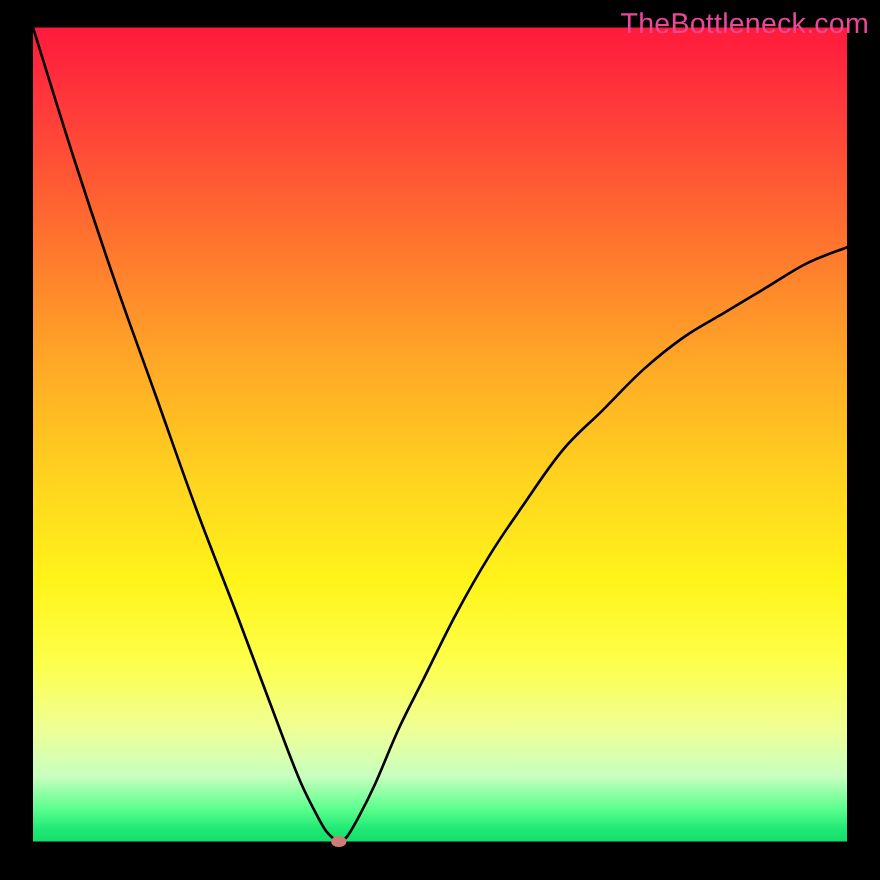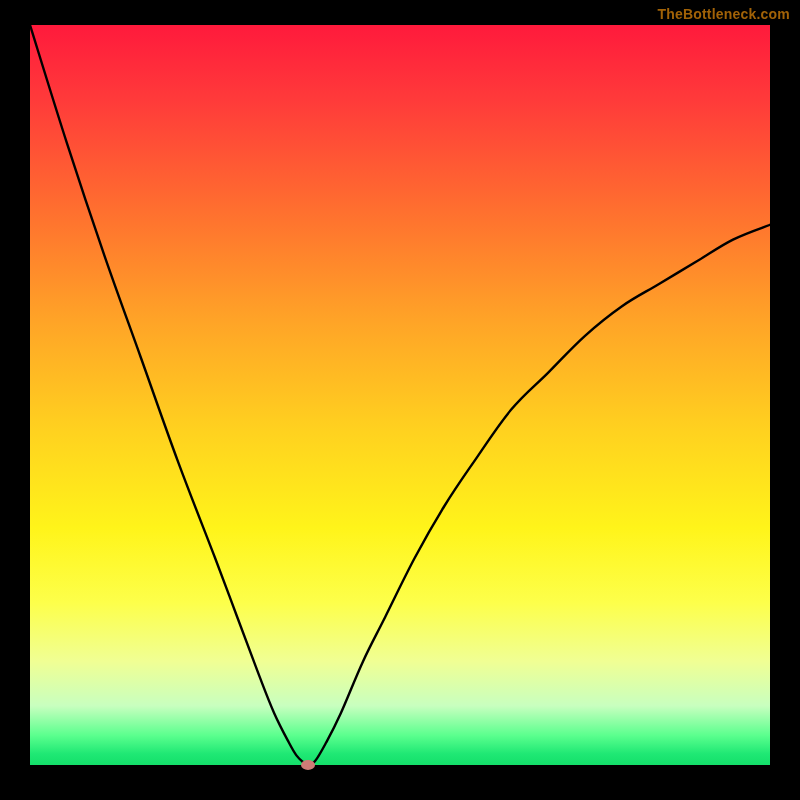--- a/index.html
+++ b/index.html
@@ -49,23 +49,23 @@
     width: 14px;
     height: 10px;
     border-radius: 50%;
     background: #cf7b76;
     transform: translate(-50%, -50%);
   }
   .watermark {
     position: absolute;
     top: 6px;
     right: 10px;
-    color: #a16207;
-    font-size: 14px;
-    font-weight: 700;
+    color: #ec4899;
+    font-size: 26px;
+    font-weight: 400;
     letter-spacing: 0.2px;
   }
 </style>
 </head>
 <body>
 
 <div class="frame">
   <div class="plot">
     <svg class="curve" viewBox="0 0 740 740" preserveAspectRatio="none">
       <path id="curve-path" d="M 0.00 0.00 C 6.66 21.31, 23.68 77.11, 37.00 118.40 C 50.32 159.69, 60.68 190.77, 74.00 229.40 C 87.32 268.03, 97.68 295.70, 111.00 333.00 C 124.32 370.30, 134.68 400.64, 148.00 436.60 C 161.32 472.56, 174.34 504.83, 185.00 532.80 C 195.66 560.77, 199.21 570.69, 207.20 592.00 C 215.19 613.31, 222.74 633.88, 229.40 651.20 C 236.06 668.52, 238.87 676.21, 244.20 688.20 C 249.53 700.19, 255.00 710.21, 259.00 717.80 C 263.00 725.39, 263.74 726.78, 266.40 730.38 C 269.06 733.98, 271.80 736.05, 273.80 737.78 C 275.80 739.51, 275.50 740.27, 277.50 740.00 C 279.50 739.73, 281.57 740.30, 284.90 736.30 C 288.23 732.30, 291.34 726.46, 296.00 717.80 C 300.66 709.14, 304.14 702.85, 310.80 688.20 C 317.46 673.55, 325.01 653.72, 333.00 636.40 C 340.99 619.08, 345.88 610.65, 355.20 592.00 C 364.52 573.35, 374.14 552.78, 384.80 532.80 C 395.46 512.82, 403.74 498.32, 414.40 481.00 C 425.06 463.68, 432.01 453.92, 444.00 436.60 C 455.99 419.28, 467.68 400.78, 481.00 384.80 C 494.32 368.82, 504.68 361.12, 518.00 347.80 C 531.32 334.48, 541.68 322.79, 555.00 310.80 C 568.32 298.81, 578.68 290.52, 592.00 281.20 C 605.32 271.88, 615.68 266.99, 629.00 259.00 C 642.32 251.01, 652.68 244.79, 666.00 236.80 C 679.32 228.81, 689.68 221.26, 703.00 214.60 C 716.32 207.94, 733.34 202.46, 740.00 199.80" fill="none" stroke="#000" stroke-width="2.4" stroke-linejoin="round" stroke-linecap="round"></path>

